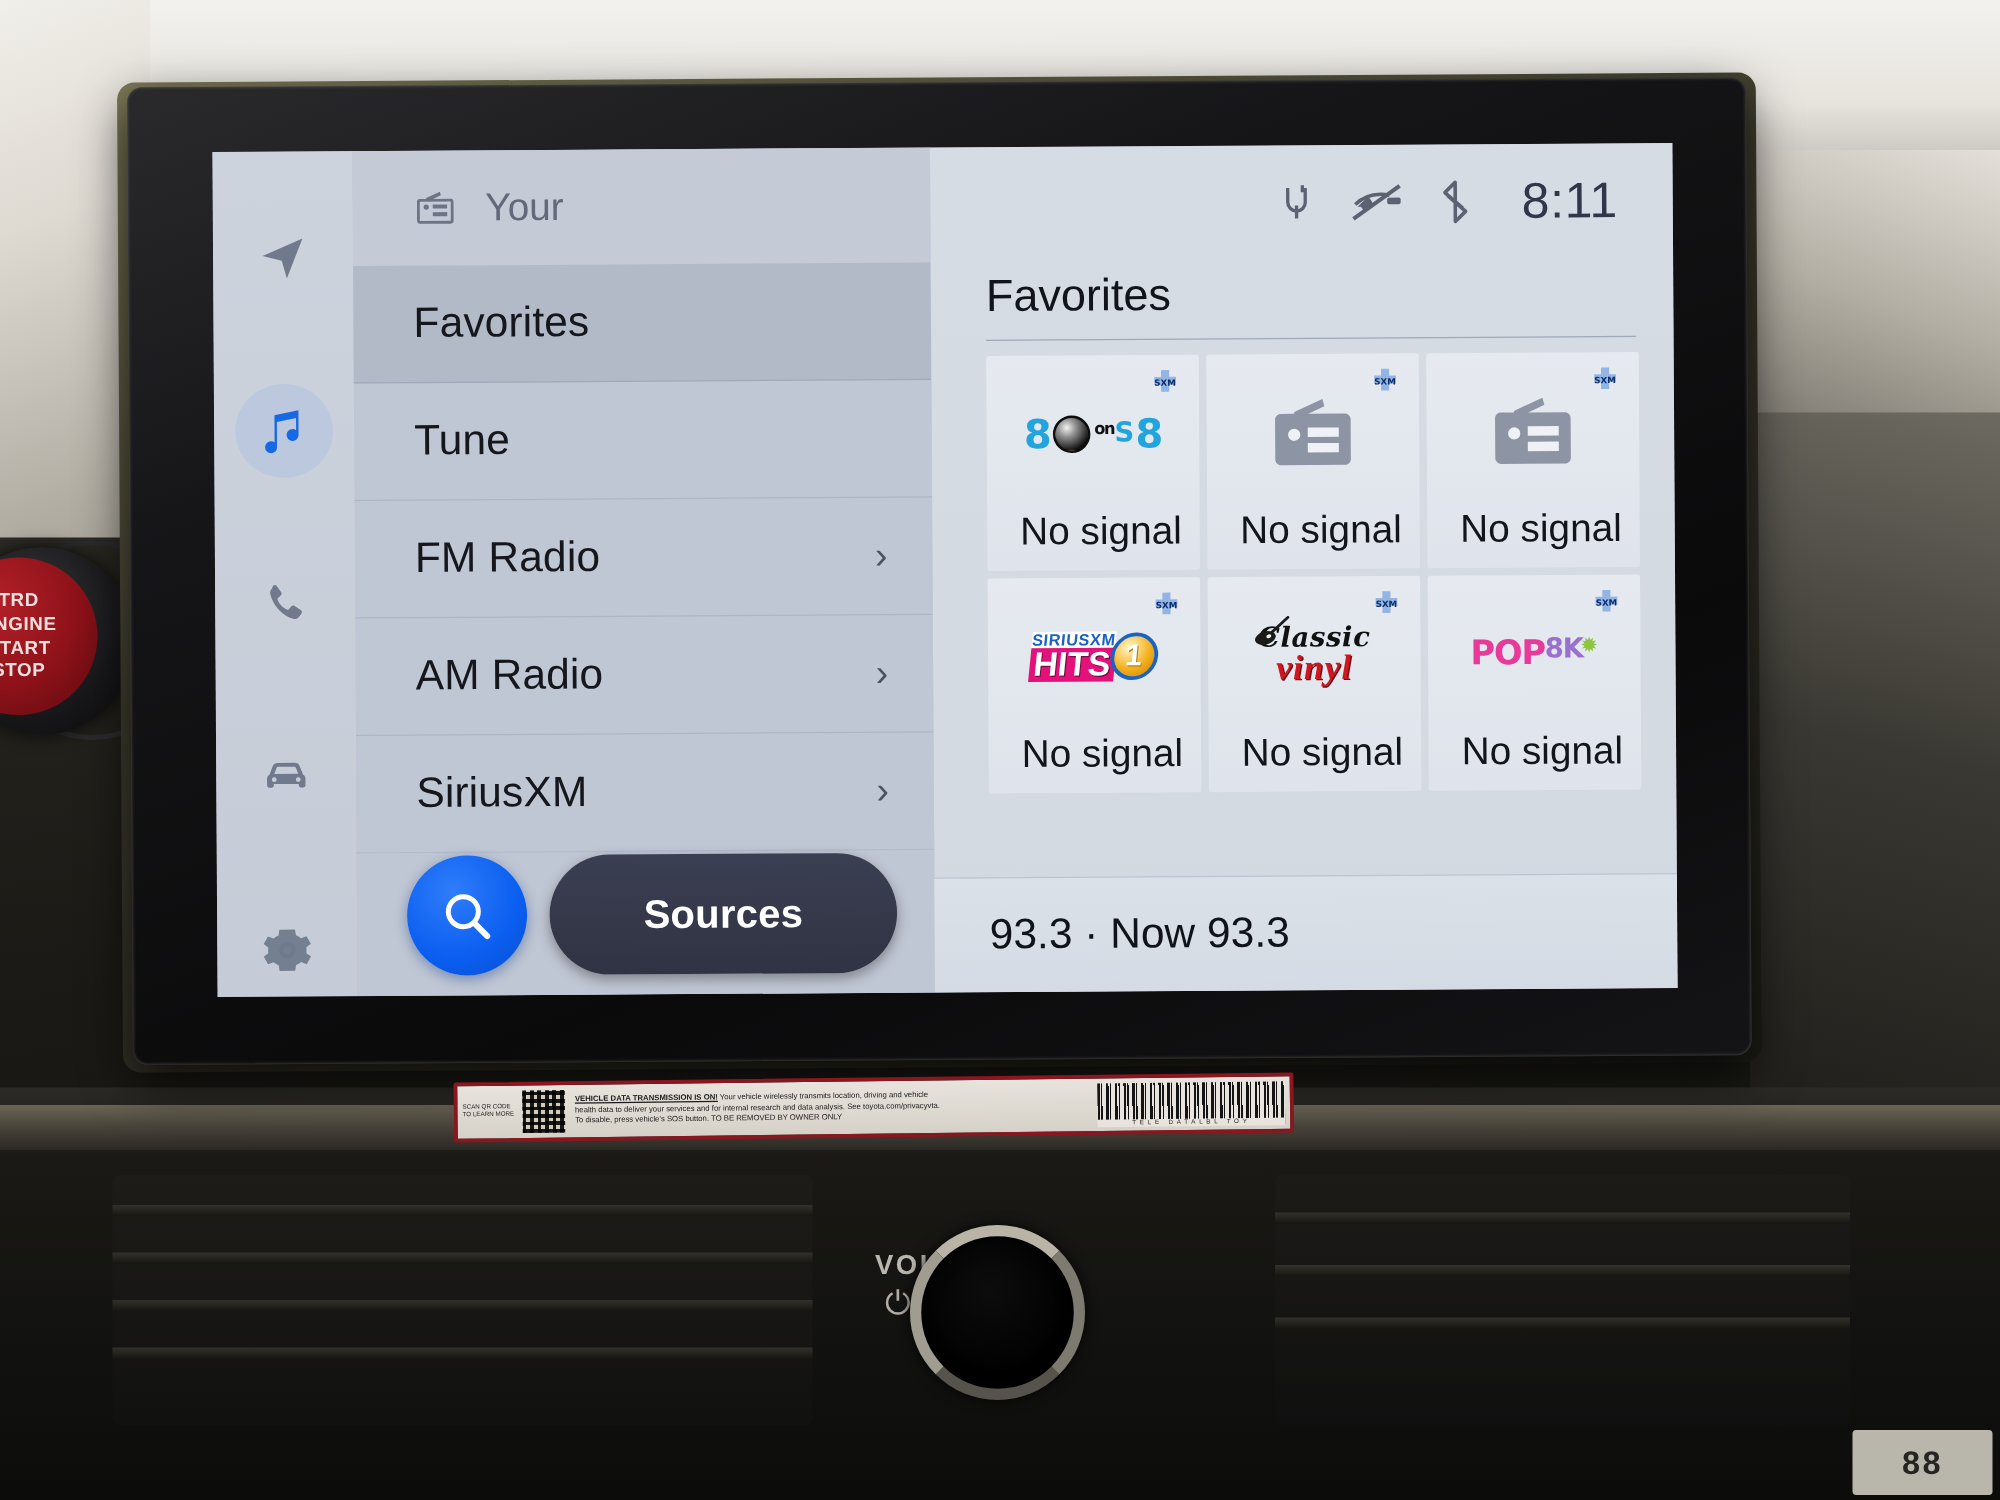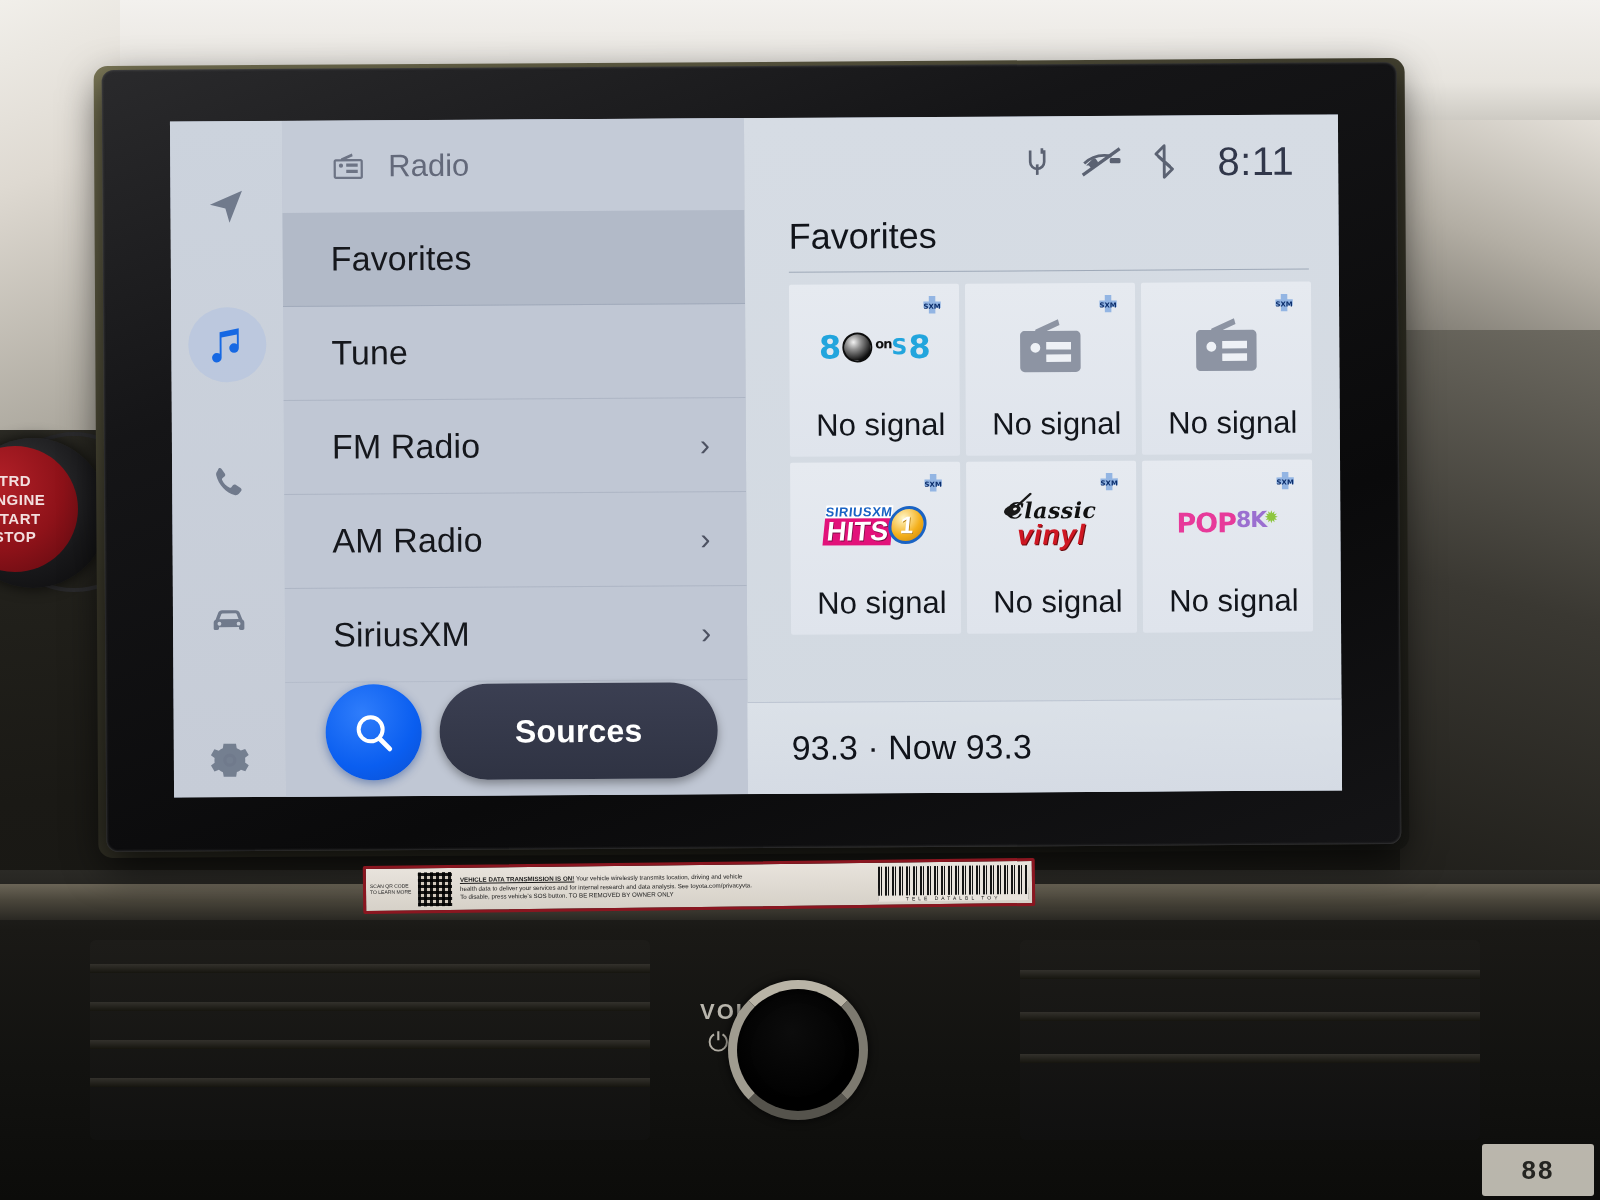--- a/index.html
+++ b/index.html
@@ -388,21 +388,21 @@
     display: flex; flex-direction: column; align-items: center; line-height: 1;
     position: relative;
   }
   .logo-vinyl .classic {
     font-family: "DejaVu Serif", serif;
     font-style: italic; font-weight: bold;
     font-size: 22px; color: #111;
     letter-spacing: .5px;
   }
   .logo-vinyl .vinyl {
-    font-family: Liberation Sans, sans-serif;
+    font-family: Liberation Serif, serif;
     font-weight: bold; font-style: italic;
     font-size: 28px; color: #cf1722;
     letter-spacing: 1px;
     text-shadow: 1px 1px 0 #6d0b0f;
   }
   .logo-vinyl .guitar {
     position: absolute; left: -14px; top: -2px;
     width: 46px; height: 18px;
     transform: rotate(-16deg);
   }
@@ -500,21 +500,21 @@
 
     <div class="listcol">
 
       <div class="list-header">
         <svg width="36" height="30" viewBox="0 0 28 24">
           <path d="M17 1.6 8.6 5.4h-.2l-.3.7h-4c-1 0-1.8.8-1.8 1.8v12.3c0 1 .8 1.8 1.8 1.8h19.8c1 0 1.8-.8 1.8-1.8V7.9c0-1-.8-1.8-1.8-1.8H12.6l5-2.3-.6-2.2zM4.1 7.9h19.8v12.3H4.1V7.9z" fill="#6d7485"></path>
           <circle cx="8.2" cy="11.3" r="1.7" fill="#6d7485"></circle>
           <rect x="12.4" y="9.7" width="9.2" height="2.6" fill="#6d7485"></rect>
           <rect x="12.4" y="14.6" width="9.2" height="2.6" fill="#6d7485"></rect>
         </svg>
-        <span>Radio</span>
+        <span>Your</span>
       </div>
 
       <div class="list-row selected">
         <span class="lbl">Favorites</span>
         <span class="chev"></span>
       </div>
       <div class="list-row">
         <span class="lbl">Tune</span>
         <span class="chev"></span>
       </div>

